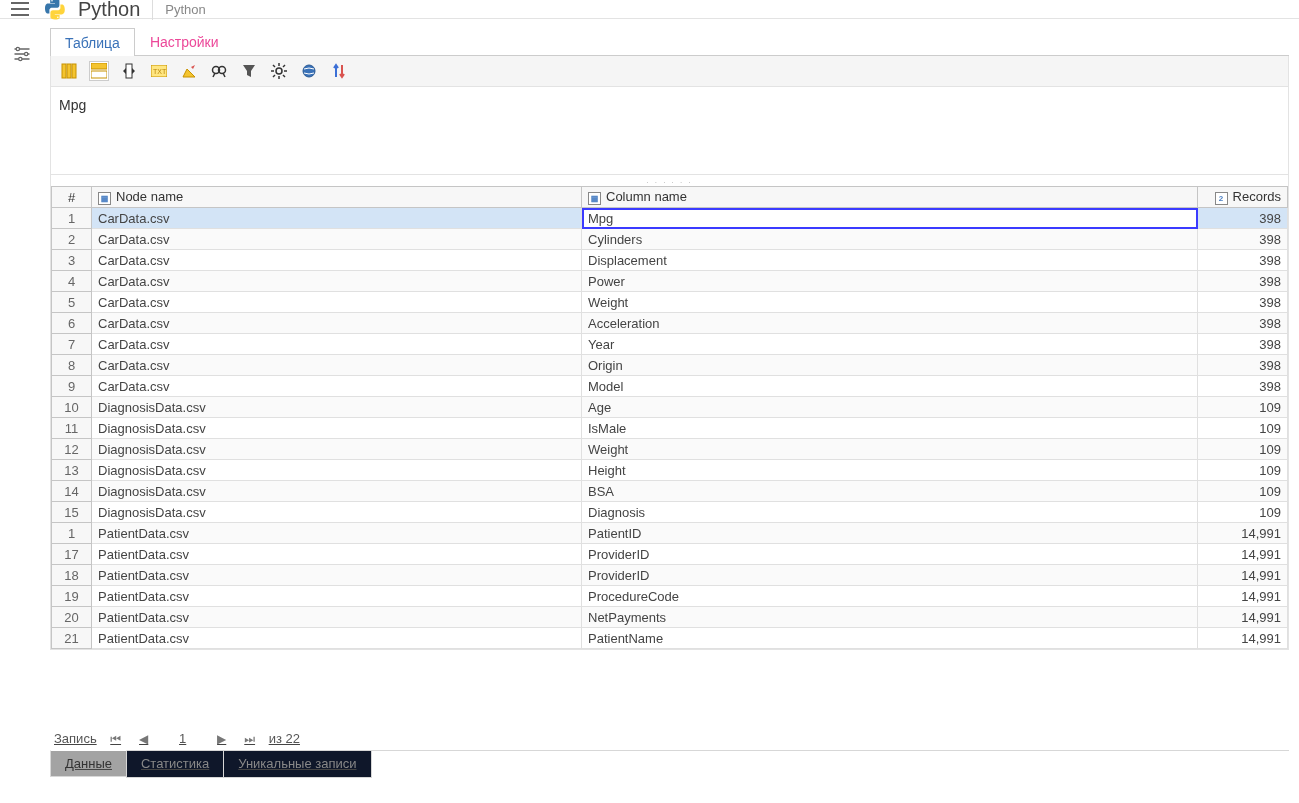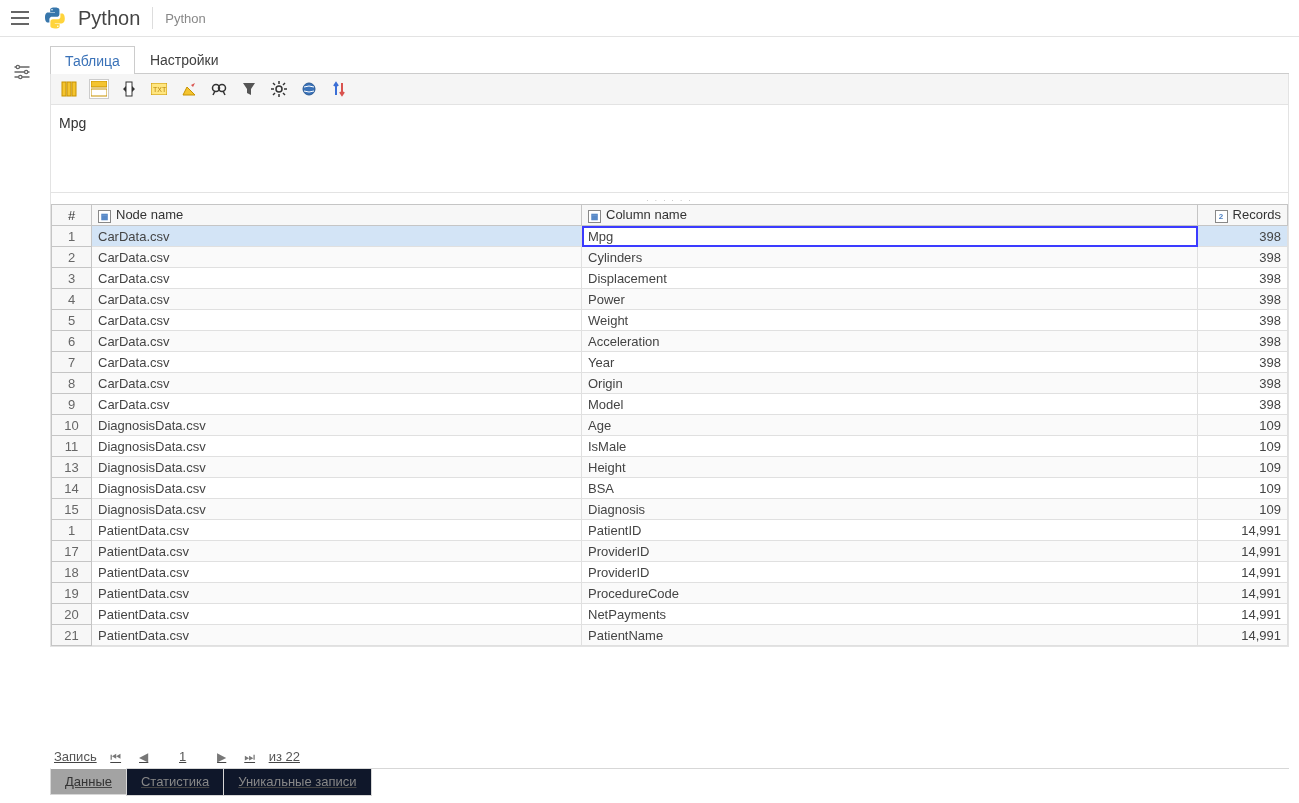--- a/index.html
+++ b/index.html
@@ -1,36 +1,36 @@
 <!DOCTYPE html>
 <html><head>
 <meta charset="utf-8">
 <style>
 * { box-sizing: border-box; margin: 0; padding: 0; }
 body { font-family: -apple-system, "Segoe UI", Arial, sans-serif; font-size: 13px; color: #444; background: #fff; }
 
 
-.top-header { display: flex; align-items: center; height: 37px; border-bottom: 1px solid #e3e3e3; padding: 0 8px; gap: 12px; }
+.top-header { display: flex; align-items: center; height: 19px; border-bottom: 1px solid #e3e3e3; padding: 0 8px; gap: 12px; }
 .hamburger { width: 24px; height: 24px; display: flex; flex-direction: column; justify-content: center; gap: 4px; cursor: pointer; }
 .hamburger span { display: block; height: 2px; background: #666; width: 18px; margin: 0 auto; }
 .python-logo { display:flex; align-items:center; gap:4px; }
 .python-logo svg { width: 22px; height: 22px; }
 .app-title { font-size: 20px; color: #444; }
 .divider-v { width: 1px; height: 22px; background: #ddd; }
 .breadcrumb-text { color: #888; font-size: 13px; }
 
 
 .main-wrap { display: flex; height: calc(803px - 36px); }
 .left-tool { width: 44px; display: flex; flex-direction: column; align-items: center; padding-top: 25px; }
 .settings-gear { width: 20px; height: 20px; cursor: pointer; color: #666; }
 .content { flex: 1; padding: 8px 10px 0 6px; position: relative; display: flex; flex-direction: column; }
 
 
 .top-tabs { display: flex; border-bottom: 1px solid #ccc; }
-.top-tab { padding: 6px 14px 5px; border: 1px solid transparent; border-bottom: none; cursor: pointer; color: #404040; font-size: 14px; }
+.top-tab { padding: 6px 14px 5px; border: 1px solid transparent; border-bottom: none; cursor: pointer; color: #ec4899; font-size: 14px; }
 .top-tab.active { border-color: #ccc; background: #fff; color: #3a72b8; position: relative; top: 1px; }
 
 
 .tools-row { background: #f5f5f5; border: 1px solid #e3e3e3; border-top:none; padding: 5px 8px; display: flex; gap: 10px; align-items: center; }
 .tb { width: 20px; height: 20px; display:flex; align-items:center; justify-content:center; cursor:pointer; }
 .tb.active { background: #fff; border:1px solid #ccc; }
 
 
 .preview { padding: 10px 8px; min-height: 88px; border:1px solid #e3e3e3; border-top:none; font-size:14px; color:#333; }
 .grip { text-align:center; font-size:8px; color:#aaa; letter-spacing:2px; padding:1px 0; border-left:1px solid #e3e3e3; border-right:1px solid #e3e3e3; }
@@ -253,20 +253,26 @@
               <td>Age</td>
               <td style="text-align: right;">109</td>
             </tr>
             <tr>
               <td class="rownum">11</td>
               <td>DiagnosisData.csv</td>
               <td>IsMale</td>
               <td style="text-align: right;">109</td>
             </tr>
             <tr>
+              <td class="rownum">12</td>
+              <td>DiagnosisData.csv</td>
+              <td>Weight</td>
+              <td style="text-align: right;">109</td>
+            </tr>
+            <tr>
               <td class="rownum">13</td>
               <td>DiagnosisData.csv</td>
               <td>Height</td>
               <td style="text-align: right;">109</td>
             </tr>
             <tr>
               <td class="rownum">14</td>
               <td>DiagnosisData.csv</td>
               <td>BSA</td>
               <td style="text-align: right;">109</td>

